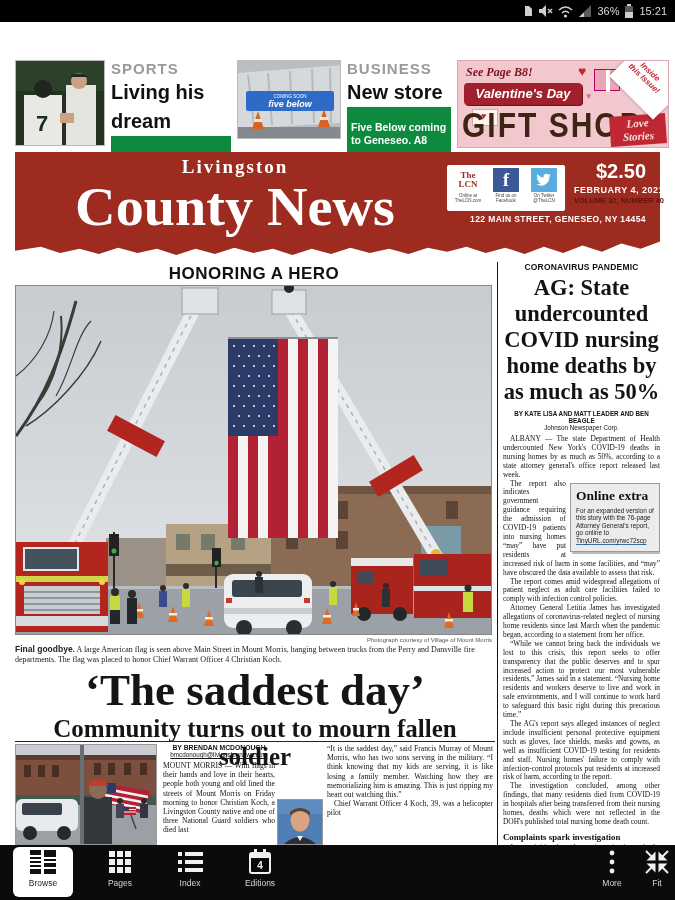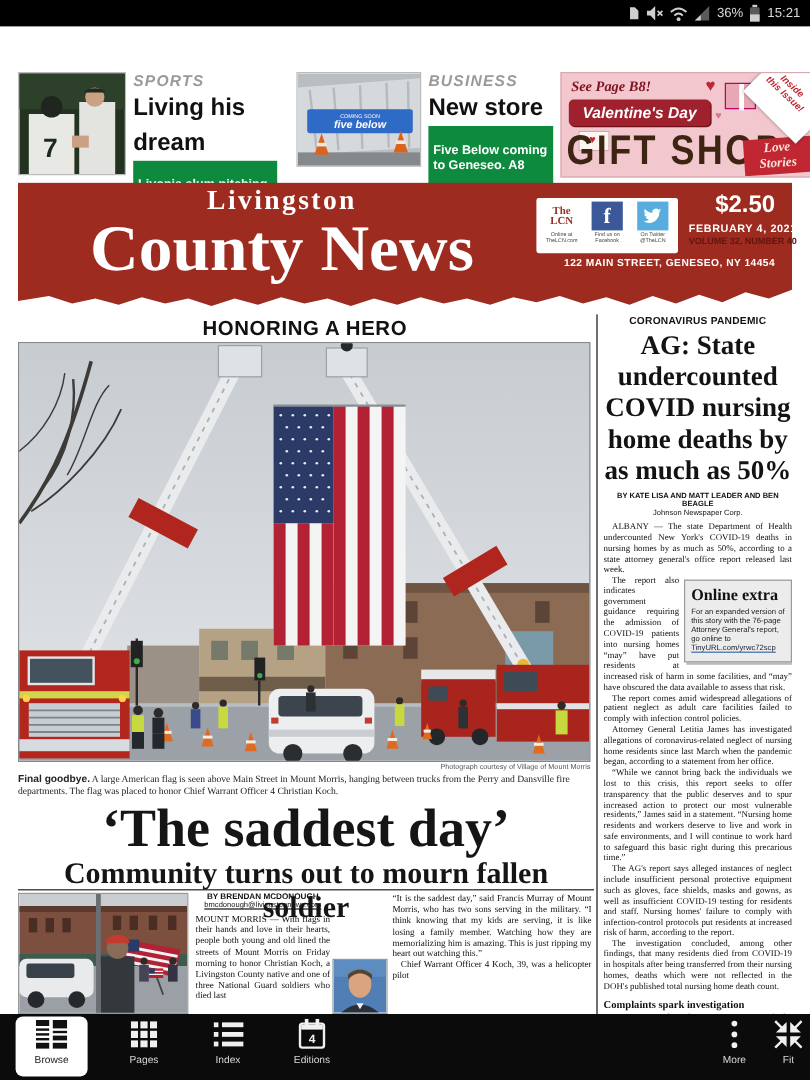--- a/index.html
+++ b/index.html
@@ -12,21 +12,21 @@
   .statusbar svg { display:block; }
 
   
   .page { position:absolute; left:0; top:22px; width:675px; height:823px; background:#fff; overflow:hidden; }
   .serif { font-family:"Liberation Serif", serif; }
 
   
   .teasers { position:absolute; left:15px; top:38px; width:645px; height:88px; display:flex; gap:6px; }
   .tz-photo { flex:none; border:1px solid #bbb; overflow:hidden; }
   .tz-text { flex:none; display:flex; flex-direction:column; }
-  .tz-kicker { color:#9a9a9a; font-weight:bold; font-size:13px; letter-spacing:1px;font-style:italic; }
+  .tz-kicker { color:#9a9a9a; font-weight:bold; font-size:15px; letter-spacing:1px; }
   .tz-head { color:#111; font-weight:700; font-size:20px; line-height:29px; margin-top:1px; }
   .tz-green { background:#0e8a3e; color:#fff; font-weight:bold; font-size:10.5px; line-height:13px; padding:14px 4px; margin-top:auto; }
   
   .ad { position:relative; flex:none; width:212px; height:88px; background:#f3c7ce; overflow:hidden; border:1px solid #d8a9b0; }
   .ad-see { position:absolute; left:8px; top:4px; color:#7e1320; font-weight:800; font-style:italic; font-size:12px; font-family:"Liberation Serif",serif;text-align:center; }
   .ad-ribbon { position:absolute; left:6px; top:22px; width:118px; height:22px; background:#a0212e; border-radius:4px; color:#fff; font-family:Liberation Sans, sans-serif; font-style:italic; font-weight:bold; font-size:13px; text-align:center; line-height:21px; box-shadow:1px 1px 0 #701019; }
   .ad-gift { position:absolute; left:4px; top:48px; color:#3e2413; font-weight:800; font-size:30px; letter-spacing:2px; transform:scaleY(1.15); font-family:"Liberation Sans",sans-serif; }
   .ad-love { position:absolute; right:2px; bottom:2px; width:56px; height:30px; background:#c02733; color:#f7e3d9; font-family:"Liberation Serif",serif; font-style:italic; font-weight:bold; font-size:11px; line-height:13px; text-align:center; padding-top:2px; transform:rotate(-4deg); }
   .ad-corner { position:absolute; right:-16px; top:-16px; width:62px; height:62px; background:#fff; transform:rotate(45deg); box-shadow:0 0 3px rgba(0,0,0,.4); }
   .ad-inside { position:absolute; right:1px; top:6px; color:#c02733; font-weight:bold; font-style:italic; font-size:8px; line-height:8.5px; transform:rotate(43deg); text-align:center; }
@@ -34,21 +34,21 @@
   .ad-envelope { position:absolute; left:14px; top:48px; width:26px; height:17px; background:#fdf5ef; border:1px solid #caa; }
   .ad-envelope:after { content:"♥"; position:absolute; left:8px; top:1px; color:#c02733; font-size:9px; }
   .ad-giftbox { position:absolute; left:136px; top:8px; width:26px; height:22px; background:#e8a7b4; border:1px solid #b06; }
   .ad-giftbox:after { content:""; position:absolute; left:11px; top:0; width:4px; height:22px; background:#fff; }
 
   
   .masthead { position:absolute; left:15px; top:130px; width:645px; height:104px; }
   .mast-red { position:absolute; inset:0; background:#9d2b1f;
     clip-path:polygon(0 0,100% 0,100% 86%,97% 93%,94% 88%,91% 96%,88% 90%,85% 97%,82% 91%,79% 98%,76% 92%,73% 97%,70% 91%,67% 96%,64% 92%,61% 98%,58% 93%,55% 97%,52% 92%,49% 98%,46% 93%,43% 99%,40% 93%,37% 97%,34% 92%,31% 98%,28% 93%,25% 99%,22% 93%,19% 97%,16% 92%,13% 98%,10% 93%,7% 97%,4% 91%,0 95%); }
   .mast-title { position:absolute; left:10px; top:2px; width:420px; text-align:center; color:#fff; font-family:"Liberation Serif",serif; font-weight:bold; }
-  .mast-top { font-size:23px; letter-spacing:2px; line-height:26px; }
+  .mast-top { font-size:19px; letter-spacing:2px; line-height:26px; }
   .mast-main { font-size:54px; line-height:54px; letter-spacing:0px; transform:scaleX(1.04); transform-origin:center; }
   .mast-social { position:absolute; left:432px; top:13px; width:118px; height:46px; background:#fff; border-radius:2px; display:flex; gap:4px; padding:3px 4px; }
   .soc { width:34px; display:flex; flex-direction:column; align-items:center; }
   .soc-ico { width:26px; height:24px; display:flex; align-items:center; justify-content:center; font-weight:800; }
   .soc-cap { font-size:4.5px; color:#444; text-align:center; line-height:5px; margin-top:1px; }
   .lcn-logo { color:#9d2b1f; font-size:9px; line-height:9px; font-weight:800; text-align:center; font-family:"Liberation Serif",serif; }
   .fb { background:#3b5998; color:#fff; font-family:"Liberation Serif",serif; font-size:18px; }
   .tw { background:#59adde; color:#fff; }
   .mast-price { position:absolute; left:556px; top:8px; width:100px; text-align:center; color:#fff; font-weight:800; font-size:20px; }
   .mast-date { position:absolute; left:548px; top:33px; width:112px; text-align:center; color:#fff; font-weight:800; font-size:9px; letter-spacing:.5px; }
@@ -144,21 +144,21 @@
           <circle cx="27" cy="28" r="9" fill="#20261f"></circle>
           <text x="26" y="70" font-size="22" font-weight="bold" fill="#1b2a21" font-family="Liberation Sans,sans-serif" text-anchor="middle">7</text>
           <rect x="44" y="52" width="14" height="10" fill="#caa183"></rect>
         </svg>
       </div>
       <div class="tz-text" style="width:120px;height:86px;">
         <div class="tz-kicker">SPORTS</div>
         <div class="tz-head">Living his dream</div>
         <div class="tz-green">Livonia alum pitching for D1 powerhouse. B1</div>
       </div>
-      <div class="tz-photo" style="width:104px;height:79px;margin-left:10px;">
+      <div class="tz-photo" style="width:104px;height:79px;">
         <svg width="104" height="86" viewBox="0 0 104 86">
           <rect width="104" height="86" fill="#b9bec3"></rect>
           <polygon points="0,12 104,4 104,62 0,68" fill="#d6d9db"></polygon>
           <path d="M10,14 L16,64 M30,12 L34,64 M52,10 L54,63 M74,8 L76,62 M92,7 L93,62" stroke="#b6babd" stroke-width="2"></path>
           <rect x="8" y="30" width="88" height="20" rx="2" fill="#2e6bc6"></rect>
           <text x="52" y="37" font-size="4.5" fill="#fff" text-anchor="middle" font-family="Liberation Sans,sans-serif">COMING SOON</text>
           <text x="52" y="46" font-size="9" font-weight="bold" font-style="italic" fill="#fff" text-anchor="middle" font-family="Liberation Sans,sans-serif">five below</text>
           <rect x="0" y="66" width="104" height="20" fill="#85898d"></rect>
           <polygon points="14,68 20,50 26,68" fill="#d96420"></polygon>
             <rect x="16" y="58" width="8" height="3" fill="#f0e8e0"></rect>

